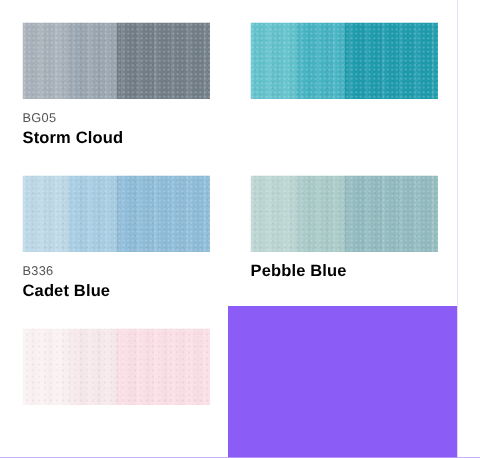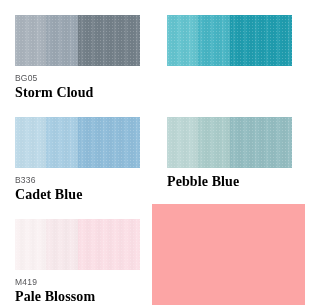--- a/index.html
+++ b/index.html
@@ -15,21 +15,21 @@
     -webkit-font-smoothing: antialiased;
     overflow: hidden;
   }
 
   .swatch-grid {
     width: 305px;
     height: 305px;
     display: grid;
     grid-template-columns: 152px 153px;
     grid-template-rows: 102px 102px 101px;
-    background: #fca5a5;
+    background: #8b5cf6;
   }
 
   .swatch-cell {
     position: relative;
     box-sizing: border-box;
     padding: 15px 0 0 15px;
     background: #ffffff;
   }
 
   .swatch-color {
@@ -84,28 +84,27 @@
 
   .swatch-code {
     font-size: 8.5px;
     color: #555558;
     letter-spacing: 0.2px;
     line-height: 11px;
     white-space: nowrap;
   }
 
   .swatch-name {
-    font-size: 14px;
+    font-size: 11px;
     font-weight: bold;
     color: #000000;
     letter-spacing: 0.1px;
     line-height: 13px;
     margin-top: 2px;
     white-space: nowrap;
-    font-family: Liberation Serif, serif;
   }
 </style>
 </head>
 <body style="background: rgb(255, 255, 255);">
 
 <div class="swatch-grid">
 
   <div class="swatch-cell">
     <div class="swatch-color">
       <div class="band band-1" style="background: rgb(169, 178, 187);"></div>
@@ -159,19 +158,15 @@
   </div>
 
   <div class="swatch-cell">
     <div class="swatch-color">
       <div class="band band-1" style="background: rgb(250, 242, 243);"></div>
       <div class="band band-2" style="background: rgb(247, 233, 236);"></div>
       <div class="band band-3" style="background: rgb(251, 223, 230);"></div>
       <div class="streaks"></div>
       <div class="grain"></div>
     </div>
-    <div class="swatch-meta">
-      <div class="swatch-code" style="color: rgb(85, 85, 88);">M419</div>
-      <div class="swatch-name" style="color: rgb(0, 0, 0);">Pale Blossom</div>
-    </div>
   </div>
 
 </div>
 
 </body></html>

